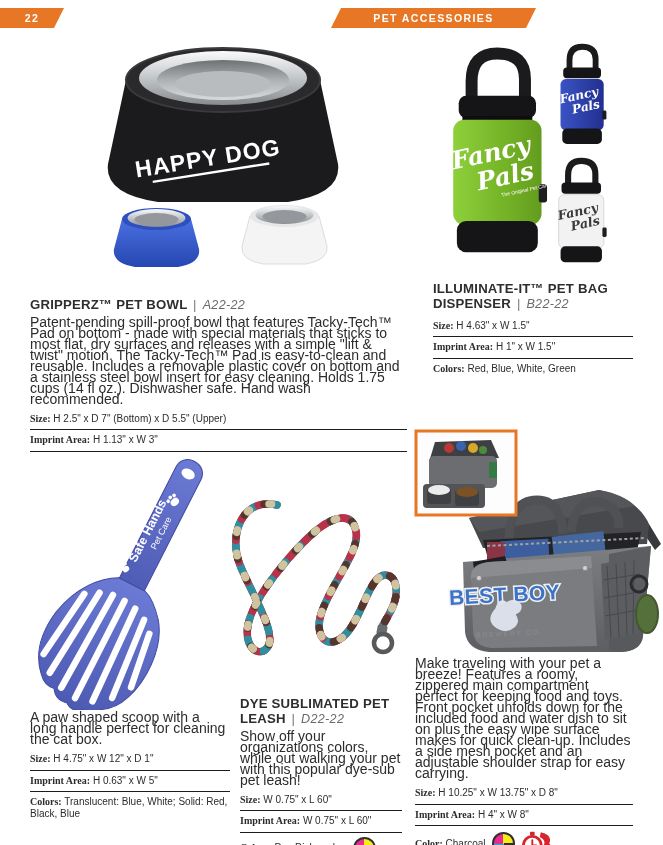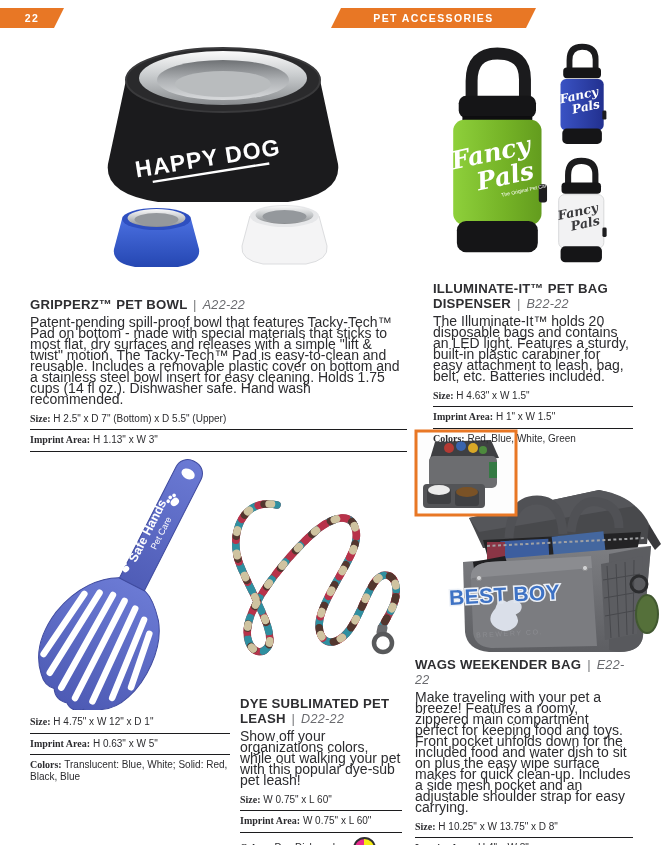--- a/index.html
+++ b/index.html
@@ -243,45 +243,44 @@
 
   <div class="info" style="left:30px;top:282px;width:377px;margin-top:16px;">
     <h3 class="ptitle"><span>GRIPPERZ™ PET BOWL</span> <span class="pdiv">|</span> <span class="pcode">A22-22</span></h3>
     <p class="pdesc">Patent-pending spill-proof bowl that features Tacky-Tech™ Pad on bottom - made with special materials that sticks to most flat, dry surfaces and releases with a simple "lift &amp; twist" motion. The Tacky-Tech™ Pad is easy-to-clean and reusable. Includes a removable plastic cover on bottom and a stainless steel bowl insert for easy cleaning. Holds 1.75 cups (14 fl oz.). Dishwasher safe. Hand wash recommended.</p>
     <div class="srow"><span class="slbl">Size:</span> <span>H 2.5" x D 7" (Bottom) x D 5.5" (Upper)</span></div>
     <div class="srow"><span class="slbl">Imprint Area:</span> <span>H 1.13" x W 3"</span></div>
   </div>
 
   <div class="info" style="left:433px;top:282px;width:200px;">
     <h3 class="ptitle"><span>ILLUMINATE-IT™ PET BAG DISPENSER</span> <span class="pdiv">|</span> <span class="pcode">B22-22</span></h3>
-    <p class="pdesc">The Illuminate-It™ holds 20 disposable bags and contains an LED light. Features a sturdy, built-in plastic carabiner for easy attachment to leash, bag, belt, etc. Batteries included.</p>
     <div class="srow"><span class="slbl">Size:</span> <span>H 4.63" x W 1.5"</span></div>
     <div class="srow"><span class="slbl">Imprint Area:</span> <span>H 1" x W 1.5"</span></div>
     <div class="srow nob"><span class="slbl">Colors:</span> <span>Red, Blue, White, Green</span></div>
   </div>
 
   <div class="info" style="left:30px;top:712px;width:200px;">
+    <p class="pdesc">A paw shaped scoop with a long handle perfect for cleaning the cat box.</p>
     <div class="srow"><span class="slbl">Size:</span> <span>H 4.75" x W 12" x D 1"</span></div>
     <div class="srow"><span class="slbl">Imprint Area:</span> <span>H 0.63" x W 5"</span></div>
     <div class="srow nob"><span class="slbl">Colors:</span> <span>Translucent: Blue, White; Solid: Red, Black, Blue</span></div>
   </div>
 
   <div class="info" style="left:240px;top:697px;width:162px;">
     <h3 class="ptitle"><span>DYE SUBLIMATED PET LEASH</span> <span class="pdiv">|</span> <span class="pcode">D22-22</span></h3>
     <p class="pdesc">Show off your organizations colors, while out walking your pet with this popular dye-sub pet leash!</p>
     <div class="srow"><span class="slbl">Size:</span> <span>W 0.75" x L 60"</span></div>
     <div class="srow"><span class="slbl">Imprint Area:</span> <span>W 0.75" x L 60"</span></div>
     <div class="srow nob crow">
       <span><span class="slbl">Colors:</span> <span>Dye Dishwasher</span></span>
       <span class="cmyk"></span>
     </div>
   </div>
 
   <div class="info" style="left:415px;top:658px;width:218px;">
-    <h3 class="ptitle"><span>WAGS WEEKENDER BAG</span> <span class="pdiv">|</span> <span class="pcode">E22-22</span></h3>
     <p class="pdesc">Make traveling with your pet a breeze! Features a roomy, zippered main compartment perfect for keeping food and toys. Front pocket unfolds down for the included food and water dish to sit on plus the easy wipe surface makes for quick clean-up. Includes a side mesh pocket and an adjustable shoulder strap for easy carrying.</p>
     <div class="srow"><span class="slbl">Size:</span> <span>H 10.25" x W 13.75" x D 8"</span></div>
     <div class="srow"><span class="slbl">Imprint Area:</span> <span>H 4" x W 8"</span></div>
     <div class="srow nob crow">
       <span><span class="slbl">Color:</span> <span>Charcoal</span></span>
       <span class="cmyk"></span>
       <svg width="32" height="27" viewBox="0 0 34 28">
         <path d="M21 2 Q34 5 30 14 Q34 17 27 22 L23 18 Q28 11 20 7 Z" fill="#d6252b"></path>
         <path d="M24 22 Q32 23 29 27 L22 25 Z" fill="#d6252b"></path>
         <rect x="9.5" y="1.5" width="5" height="4" rx="1" fill="#d6252b"></rect>

